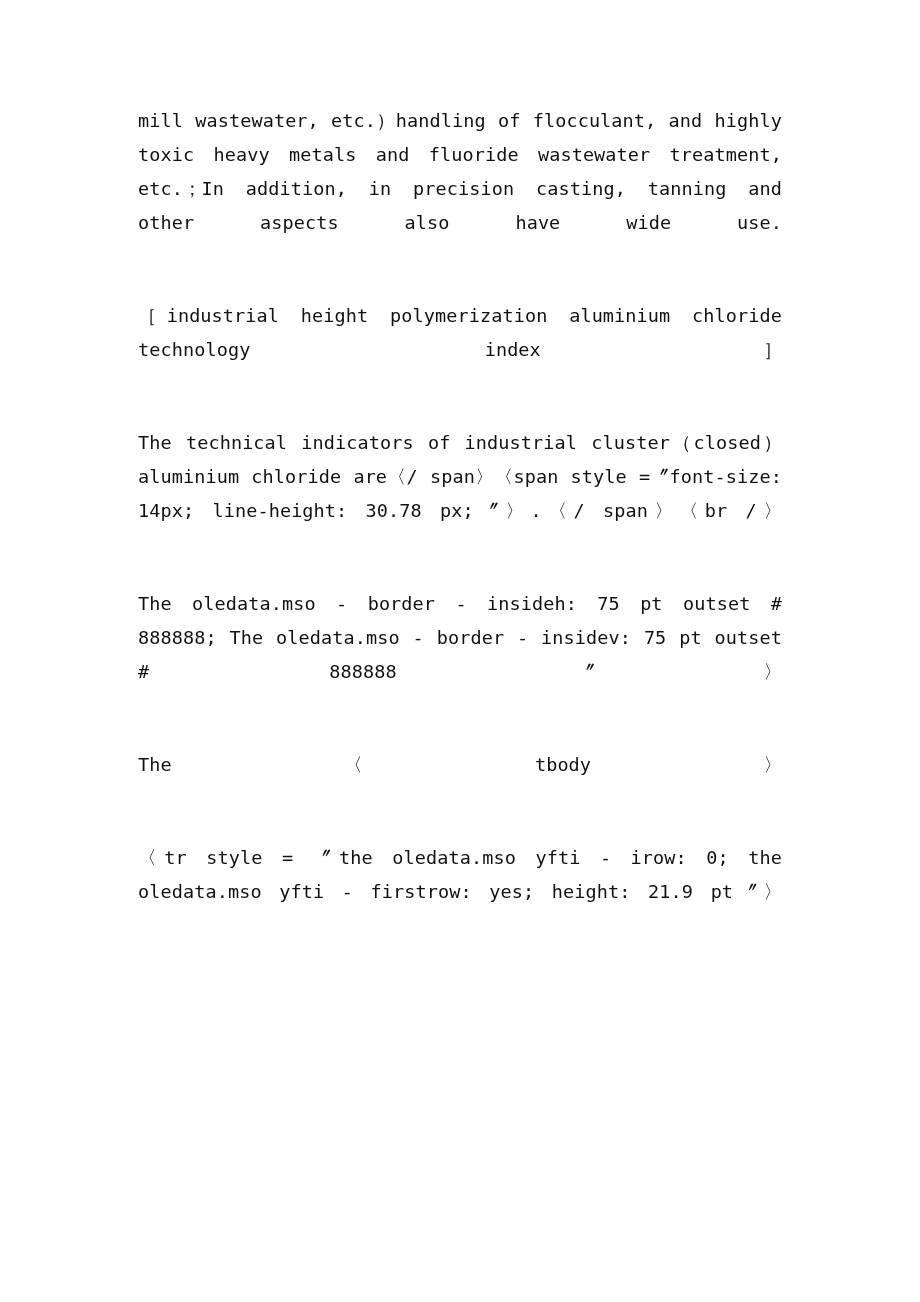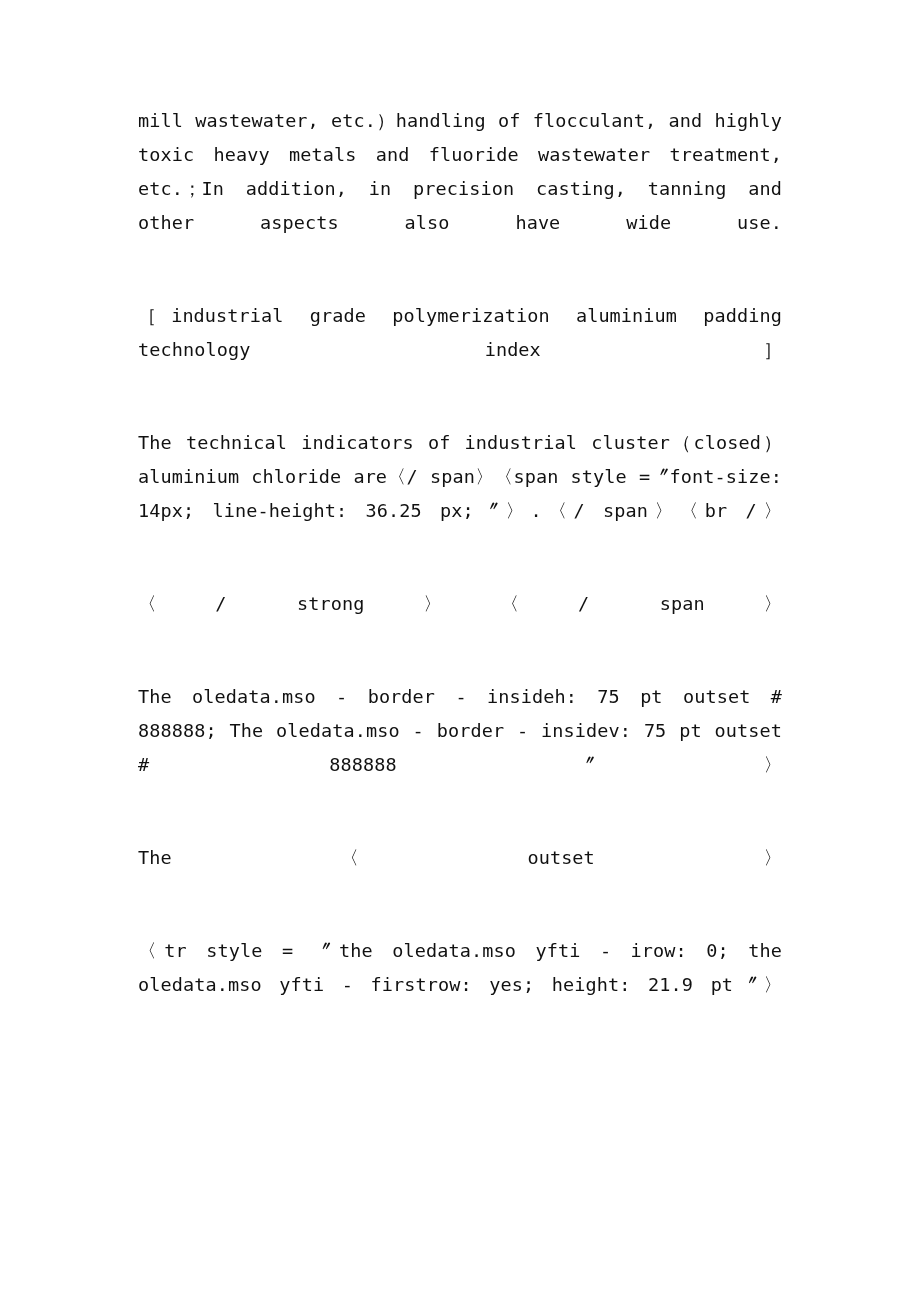--- a/index.html
+++ b/index.html
@@ -50,28 +50,27 @@
   }
 </style>
 </head>
 <body style="background: rgb(255, 255, 255);">
 
 <div class="page" style="background: rgb(255, 255, 255);">
   <div class="doc-body">
 
     <p class="para">mill wastewater, etc.）handling of flocculant, and highly toxic heavy metals and fluoride wastewater treatment, etc.；In addition, in precision casting, tanning and other aspects also have wide use.</p>
 
-    <p class="para">［industrial grade polymerization aluminium padding technology index］</p>
+    <p class="para">［industrial height polymerization aluminium chloride technology index］</p>
 
-    <p class="para">The technical indicators of industrial cluster（closed）aluminium chloride are〈/ span〉〈span style =〞font-size: 14px; line-height: 36.25 px;〞〉.〈/ span〉〈br /〉</p>
+    <p class="para">The technical indicators of industrial cluster（closed）aluminium chloride are〈/ span〉〈span style =〞font-size: 14px; line-height: 30.78 px;〞〉.〈/ span〉〈br /〉</p>
 
-    <p class="para">〈/ strong〉〈/ span〉</p>
 
 
 
     <p class="para">The oledata.mso - border - insideh: 75 pt outset # 888888; The oledata.mso - border - insidev: 75 pt outset # 888888 〞〉</p>
 
-    <p class="para">The〈outset〉</p>
+    <p class="para">The〈tbody〉</p>
 
     <p class="para">〈tr style = 〞the oledata.mso yfti - irow: 0; the oledata.mso yfti - firstrow: yes; height: 21.9 pt〞〉</p>
 
   </div>
 </div>
 
 </body></html>

